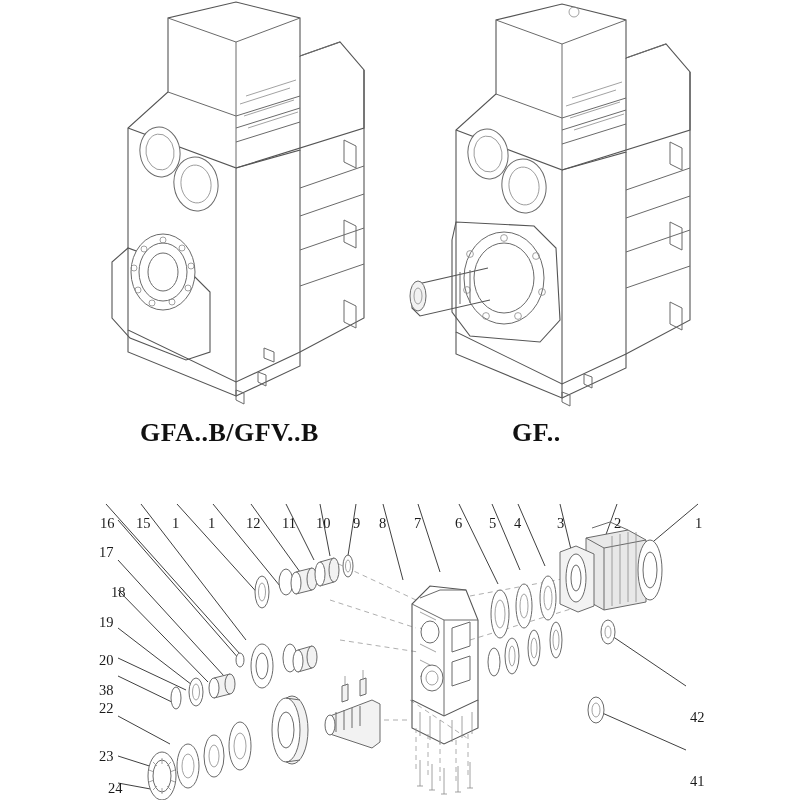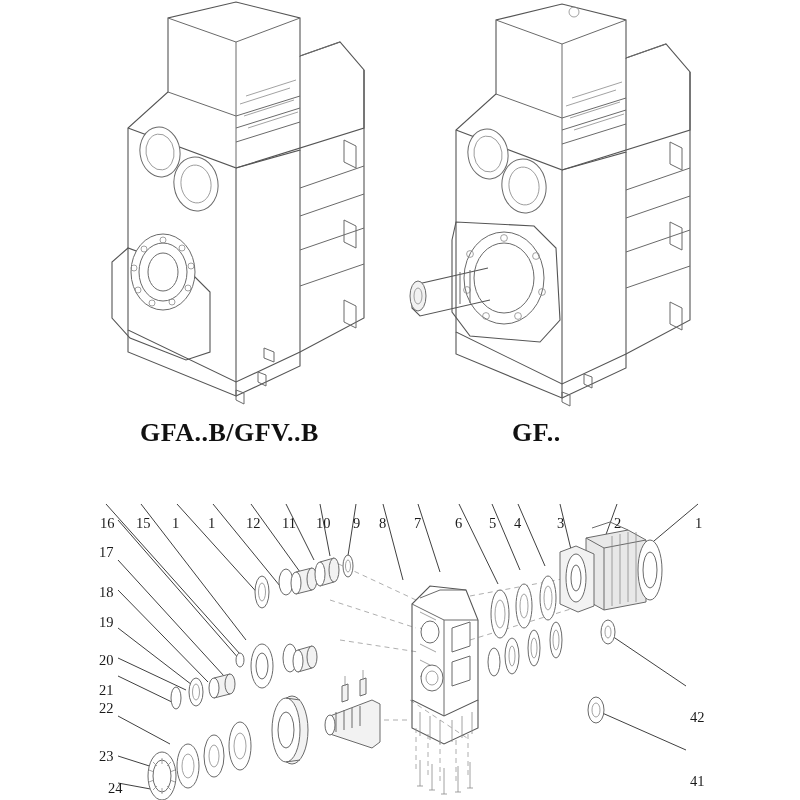--- a/index.html
+++ b/index.html
@@ -356,24 +356,24 @@
     <div class="num" style="left:379px; top:483px;">8</div>
     <div class="num" style="left:414px; top:483px;">7</div>
     <div class="num" style="left:455px; top:483px;">6</div>
     <div class="num" style="left:489px; top:483px;">5</div>
     <div class="num" style="left:514px; top:483px;">4</div>
     <div class="num" style="left:557px; top:483px;">3</div>
     <div class="num" style="left:614px; top:483px;">2</div>
     <div class="num" style="left:695px; top:483px;">1</div>
 
     <div class="num" style="left:99px; top:512px;text-align:right;">17</div>
-    <div class="num" style="left:99px; top:552px;">18</div>
+    <div class="num" style="left:111px; top:552px;">18</div>
     <div class="num" style="left:99px; top:582px;text-align:center;">19</div>
     <div class="num" style="left:99px; top:620px;">20</div>
-    <div class="num" style="left:99px; top:650px;">21</div>
+    <div class="num" style="left:99px; top:650px;">38</div>
     <div class="num" style="left:99px; top:668px;">22</div>
     <div class="num" style="left:99px; top:716px;">23</div>
     <div class="num" style="left:108px; top:748px;">24</div>
     <div class="num" style="left:106px; top:775px;">25</div>
 
     <div class="num" style="left:690px; top:677px;">42</div>
     <div class="num" style="left:690px; top:741px;">41</div>
   </div>
 </div>
 

